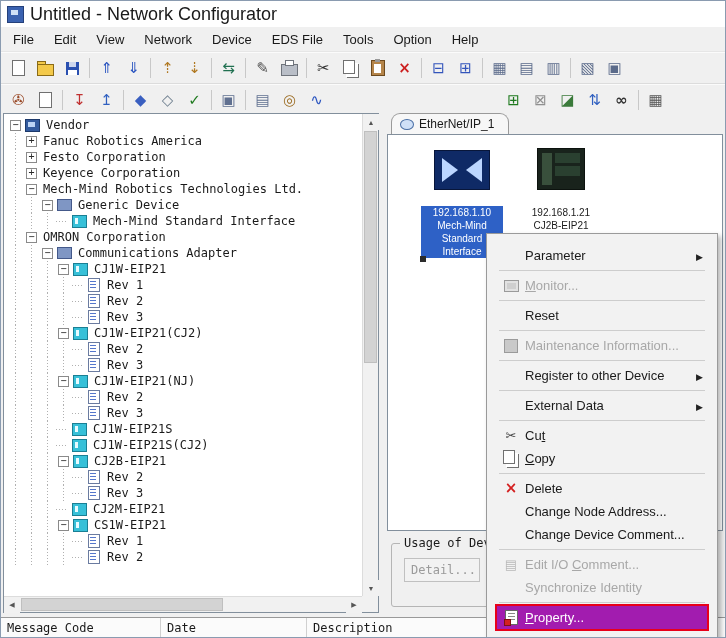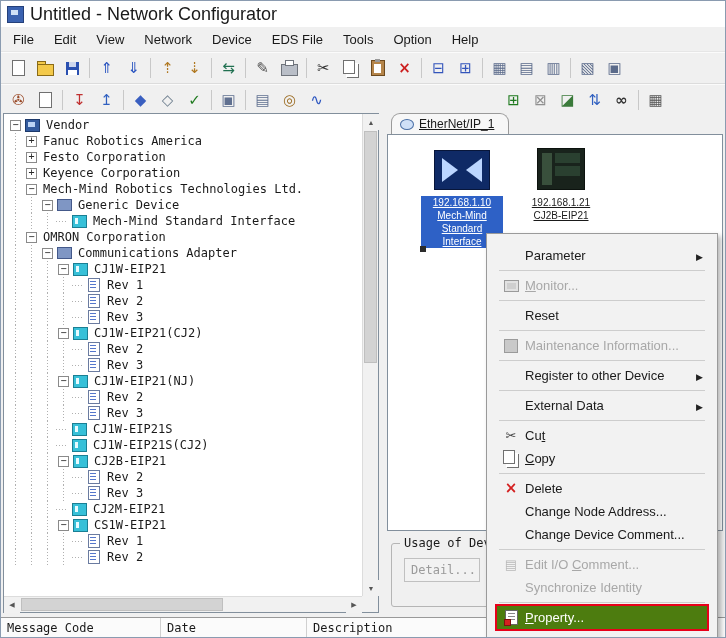--- a/index.html
+++ b/index.html
@@ -65,58 +65,58 @@
   .sb-down{bottom:0;left:0;}.sb-down::after{content:"▼";}
   .sb-left{left:0;top:0;}.sb-left::after{content:"◀";}
   .sb-right{right:0;top:0;}.sb-right::after{content:"▶";}
   .sb-thumb-v{position:absolute;left:1px;right:1px;top:17px;height:230px;background:#d3d3d3;border:1px solid #bfbfbf;}
   .sb-thumb-h{position:absolute;top:1px;bottom:1px;left:17px;width:200px;background:#d3d3d3;border:1px solid #bfbfbf;}
 
   .splitter{position:absolute;left:378px;top:2px;width:8px;bottom:2px;background:#f0f0f0;}
 
   
   .right-panel{position:absolute;left:386px;top:2px;right:2px;bottom:2px;}
-  .tab-strip{height:21px;display:flex;align-items:flex-end;padding-left:4px;text-decoration:underline;}
+  .tab-strip{height:21px;display:flex;align-items:flex-end;padding-left:4px;}
   .tab{display:flex;align-items:center;gap:5px;height:20px;padding:0 14px 0 8px;background:#f7f7f7;
        border:1px solid #9a9a9a;border-bottom:none;border-top-left-radius:9px;border-top-right-radius:9px;font-size:12px;}
   .tab-icon{width:12px;height:9px;border:1px solid #4a6fa5;background:#cfe0f7;border-radius:50%;}
   .canvas{position:absolute;left:0;top:21px;right:0;bottom:82px;background:#fff;border:1px solid #828f9c;box-sizing:border-box;}
 
   .device{position:absolute;text-align:center;}
   .device-0{left:33px;top:15px;width:82px;}
   .device-1{left:133px;top:13px;width:80px;}
   .dicon{margin:0 auto;}
   .d-mechmind{width:54px;height:38px;background:#0f2a66;border:1px solid #08163a;position:relative;}
   .d-mechmind::before{content:"";position:absolute;left:7px;top:7px;width:0;height:0;border-top:12px solid transparent;border-bottom:12px solid transparent;border-left:16px solid #bcd6ff;}
   .d-mechmind::after{content:"";position:absolute;right:7px;top:7px;width:0;height:0;border-top:12px solid transparent;border-bottom:12px solid transparent;border-right:16px solid #bcd6ff;}
   .d-plc{width:46px;height:40px;background:#19231c;border:1px solid #0c120e;position:relative;}
   .d-plc::before{content:"";position:absolute;left:4px;top:4px;width:10px;height:32px;background:#39503c;}
   .d-plc::after{content:"";position:absolute;left:17px;top:4px;right:4px;height:10px;background:#2a4030;box-shadow:0 13px 0 #2a4030;}
-  .dlabel{margin-top:6px;font-size:10px;line-height:13px;position:relative;text-decoration:underline;}
+  .dlabel{margin-top:16px;font-size:10px;line-height:13px;position:relative;}
   .device.selected .dlabel{background:#2e61c6;color:#fff;}
   .sel-handle{position:absolute;left:-1px;bottom:-4px;width:6px;height:6px;background:#2b2b2b;}
 
   
   .bottom-zone{position:absolute;left:0;bottom:0;right:0;height:80px;background:#f0f0f0;}
   .groupbox{position:absolute;left:4px;top:10px;width:152px;height:62px;border:1px solid #b5b5b5;border-radius:3px;}
   .groupbox-title{position:absolute;top:-8px;left:8px;background:#f0f0f0;padding:0 4px;font:12px "DejaVu Sans Mono",monospace;}
   .detail-btn{position:absolute;left:12px;top:14px;width:76px;height:24px;background:#f2f2f2;border:1px solid #c0c0c0;
               color:#9b9b9b;font:12px "DejaVu Sans Mono",monospace;}
 
   
   .context-menu{position:absolute;left:485px;top:232px;width:232px;background:#f2f2f2;border:1px solid #9a9a9a;
                 box-shadow:3px 3px 5px rgba(0,0,0,.28);padding:10px;box-sizing:border-box;z-index:50;}
   .cm-item{height:23px;display:flex;align-items:center;font-size:13px;color:#1a1a1a;padding-right:4px;}
   .cm-ico{width:28px;min-width:28px;display:flex;align-items:center;justify-content:center;}
   .cm-label{flex:1;white-space:nowrap;}
   .cm-arrow{width:14px;text-align:right;}
   .cm-arrow::after{content:"▶";font-size:9px;color:#222;}
   .cm-sep{height:1px;background:#cdcdcd;margin:3px 2px;}
   .cm-item.disabled{color:#a8a8a8;}
-  .cm-item.highlighted{background:#4d7c0f;color:#fff;}
+  .cm-item.highlighted{background:#a21caf;color:#fff;}
   .cm-item.annotated{outline:2px solid #e8001a;outline-offset:0;}
   .cm-glyph{font-family:"DejaVu Sans",sans-serif;font-size:13px;color:#444;line-height:1;}
   .cm-del{color:#d42020;font-weight:bold;font-size:15px;}
   .cm-io{color:#b8b8b8;}
   .mi-monitor{width:13px;height:10px;border:1px solid #9a9a9a;background:#e2e2e2;position:relative;}
   .mi-monitor::after{content:"";position:absolute;left:2px;top:2px;right:2px;bottom:2px;background:#cfcfcf;}
   .mi-maint{width:12px;height:12px;background:#c9c9c9;border:1px solid #9a9a9a;}
   .mi-copy{box-shadow:3px 3px 0 0 #fff,4px 4px 0 0 #707070;margin:0 4px 4px 0;}
   .mi-property{width:11px;height:13px;background:#fff;border:1px solid #666;position:relative;}
   .mi-property::before{content:"";position:absolute;left:2px;top:2px;right:2px;height:1px;background:#888;box-shadow:0 3px 0 #888,0 6px 0 #888;}

